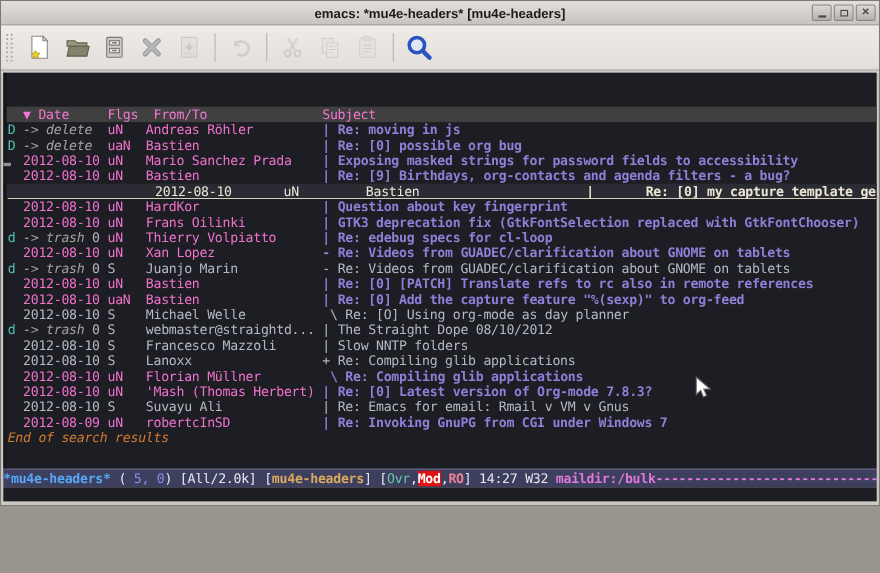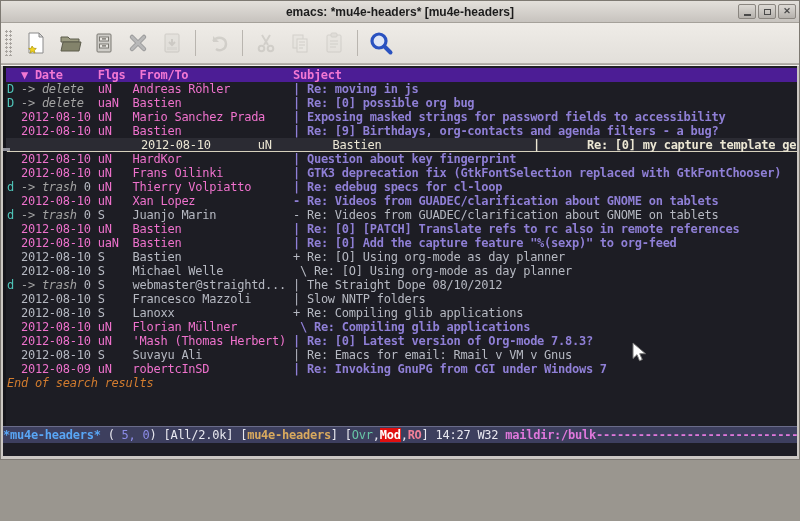--- a/index.html
+++ b/index.html
@@ -66,21 +66,21 @@
     overflow:hidden;
     margin:0 2px;
     font-family:"DejaVu Sans Mono", monospace;
     font-size:12px; letter-spacing:-0.25px;
     padding:2px 0 0 0;
   }
   .fringe { position:absolute; left:0; top:0; bottom:0; width:3px; background:#15151b; }
   .fringe-thumb { position:absolute; left:0; top:82px; width:7px; height:3px; background:#8f8f98; }
   .row { height:14px; overflow:hidden; white-space:pre; padding-left:4px; }
   .line { display:inline-block; height:14px; }
-  .header-row { color:#f277d3; font-weight:bold; background:#4c1d95; }
+  .header-row { color:#f277d3; font-weight:normal; background:#404040;margin-top:29px; }
   .row.unread .date, .row.unread .flags, .row.unread .from { color:#ef72cd; font-weight:normal; }
   .row.unread .sep, .row.unread .subject { color:#8f7fd6; font-weight:bold; }
   .row.read .date, .row.read .flags, .row.read .from,
   .row.read .sep, .row.read .subject, .extra { color:#b6b9c2; font-weight:normal; }
   .mark { color:#4fc3b8; }
   .action { color:#a3a3a3; font-weight:normal; font-style:italic; }
   .row.current { background:#2b2b33; }
   .row.current .line { border-bottom:1px solid #d6d0bd; }
   .row.current span { color:#ece7d4 !important; font-weight:bold;padding-left:40px; }
   .eos-row { height:14px; padding-left:4px; color:#d27c2f; font-style:italic; white-space:pre; }
@@ -228,21 +228,20 @@
         <div class="row unread"><span class="line"><span class="mark">  </span><span class="date">2012-08-10 </span><span class="flags">uN   </span><span class="from">Mario Sanchez Prada    </span><span class="sep">| </span><span class="subject">Exposing masked strings for password fields to accessibility</span></span></div>
         <div class="row unread"><span class="line"><span class="mark">  </span><span class="date">2012-08-10 </span><span class="flags">uN   </span><span class="from">Bastien                </span><span class="sep">| </span><span class="subject">Re: [9] Birthdays, org-contacts and agenda filters - a bug?</span></span></div>
         <div class="row unread current"><span class="line"><span class="mark">  </span><span class="date">2012-08-10 </span><span class="flags">uN   </span><span class="from">Bastien                </span><span class="sep">| </span><span class="subject">Re: [0] my capture template generates a literal "%?"</span></span></div>
         <div class="row unread"><span class="line"><span class="mark">  </span><span class="date">2012-08-10 </span><span class="flags">uN   </span><span class="from">HardKor                </span><span class="sep">| </span><span class="subject">Question about key fingerprint</span></span></div>
         <div class="row unread"><span class="line"><span class="mark">  </span><span class="date">2012-08-10 </span><span class="flags">uN   </span><span class="from">Frans Oilinki          </span><span class="sep">| </span><span class="subject">GTK3 deprecation fix (GtkFontSelection replaced with GtkFontChooser)</span></span></div>
         <div class="row unread"><span class="line"><span class="mark">d </span><span class="action">-&gt; trash </span><span class="extra">0 </span><span class="flags">uN   </span><span class="from">Thierry Volpiatto      </span><span class="sep">| </span><span class="subject">Re: edebug specs for cl-loop</span></span></div>
         <div class="row unread"><span class="line"><span class="mark">  </span><span class="date">2012-08-10 </span><span class="flags">uN   </span><span class="from">Xan Lopez              </span><span class="sep">- </span><span class="subject">Re: Videos from GUADEC/clarification about GNOME on tablets</span></span></div>
         <div class="row read"><span class="line"><span class="mark">d </span><span class="action">-&gt; trash </span><span class="extra">0 </span><span class="flags">S    </span><span class="from">Juanjo Marin           </span><span class="sep">- </span><span class="subject">Re: Videos from GUADEC/clarification about GNOME on tablets</span></span></div>
         <div class="row unread"><span class="line"><span class="mark">  </span><span class="date">2012-08-10 </span><span class="flags">uN   </span><span class="from">Bastien                </span><span class="sep">| </span><span class="subject">Re: [0] [PATCH] Translate refs to rc also in remote references</span></span></div>
         <div class="row unread"><span class="line"><span class="mark">  </span><span class="date">2012-08-10 </span><span class="flags">uaN  </span><span class="from">Bastien                </span><span class="sep">| </span><span class="subject">Re: [0] Add the capture feature "%(sexp)" to org-feed</span></span></div>
-        <div class="row read"><span class="line"><span class="mark">  </span><span class="date">2012-08-10 </span><span class="flags">S    </span><span class="from">Bastien                </span><span class="sep">+ </span><span class="subject">Re: [O] Using org-mode as day planner</span></span></div>
         <div class="row read"><span class="line"><span class="mark">  </span><span class="date">2012-08-10 </span><span class="flags">S    </span><span class="from">Michael Welle          </span><span class="sep"> \ </span><span class="subject">Re: [O] Using org-mode as day planner</span></span></div>
         <div class="row read"><span class="line"><span class="mark">d </span><span class="action">-&gt; trash </span><span class="extra">0 </span><span class="flags">S    </span><span class="from">webmaster@straightd... </span><span class="sep">| </span><span class="subject">The Straight Dope 08/10/2012</span></span></div>
         <div class="row read"><span class="line"><span class="mark">  </span><span class="date">2012-08-10 </span><span class="flags">S    </span><span class="from">Francesco Mazzoli      </span><span class="sep">| </span><span class="subject">Slow NNTP folders</span></span></div>
         <div class="row read"><span class="line"><span class="mark">  </span><span class="date">2012-08-10 </span><span class="flags">S    </span><span class="from">Lanoxx                 </span><span class="sep">+ </span><span class="subject">Re: Compiling glib applications</span></span></div>
         <div class="row unread"><span class="line"><span class="mark">  </span><span class="date">2012-08-10 </span><span class="flags">uN   </span><span class="from">Florian Müllner        </span><span class="sep"> \ </span><span class="subject">Re: Compiling glib applications</span></span></div>
         <div class="row unread"><span class="line"><span class="mark">  </span><span class="date">2012-08-10 </span><span class="flags">uN   </span><span class="from">'Mash (Thomas Herbert) </span><span class="sep">| </span><span class="subject">Re: [0] Latest version of Org-mode 7.8.3?</span></span></div>
         <div class="row read"><span class="line"><span class="mark">  </span><span class="date">2012-08-10 </span><span class="flags">S    </span><span class="from">Suvayu Ali             </span><span class="sep">| </span><span class="subject">Re: Emacs for email: Rmail v VM v Gnus</span></span></div>
         <div class="row unread"><span class="line"><span class="mark">  </span><span class="date">2012-08-09 </span><span class="flags">uN   </span><span class="from">robertcInSD            </span><span class="sep">| </span><span class="subject">Re: Invoking GnuPG from CGI under Windows 7</span></span></div>
       </div>
     <div class="eos-row">End of search results</div>

